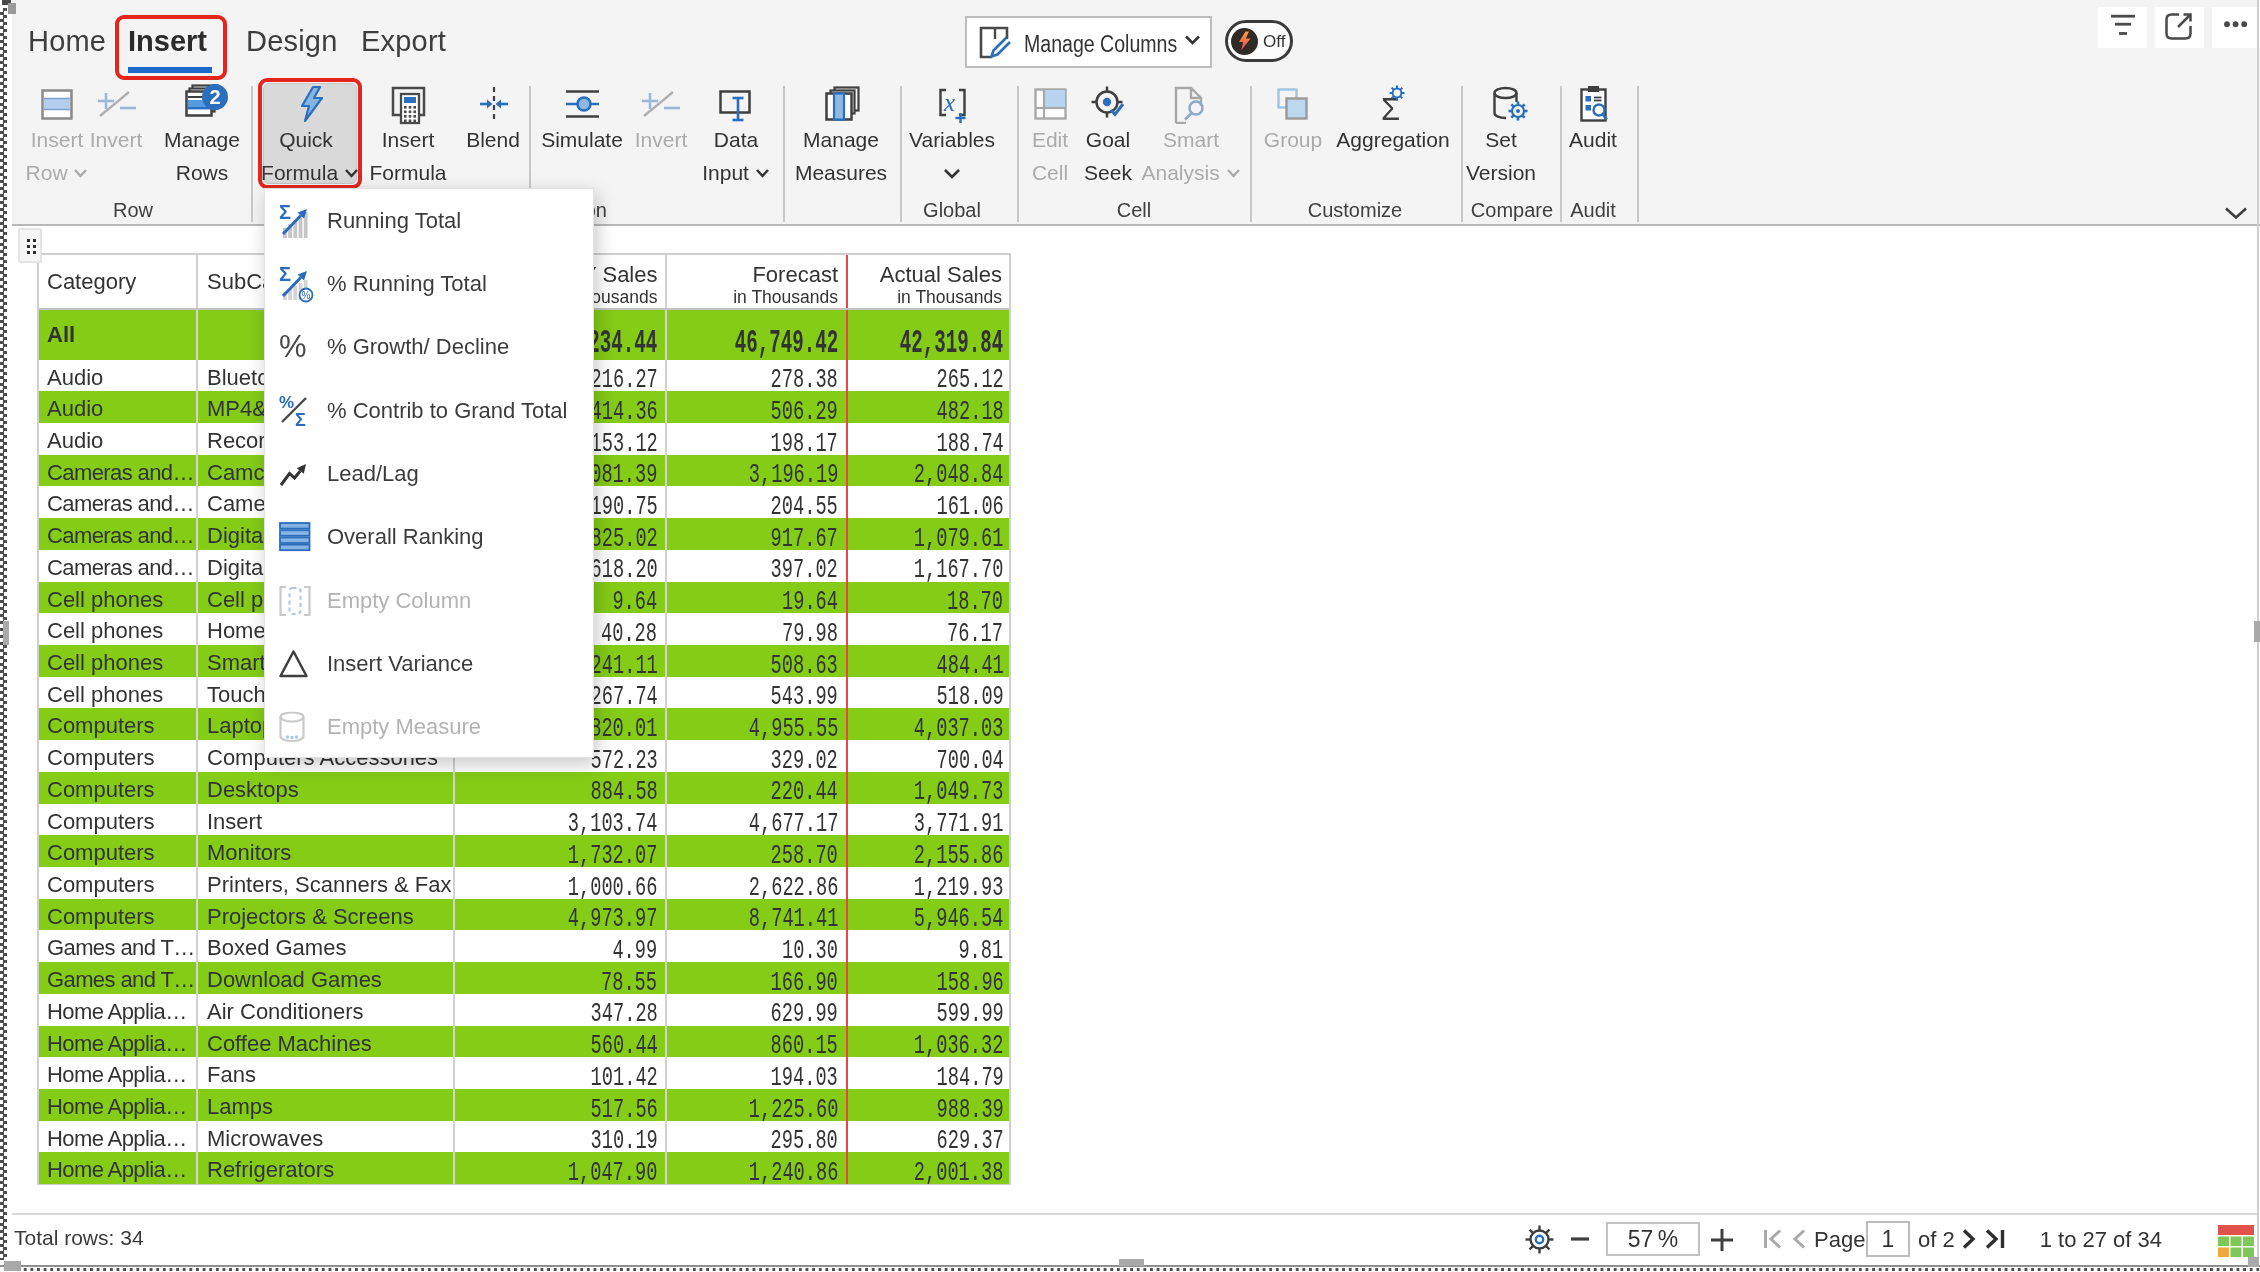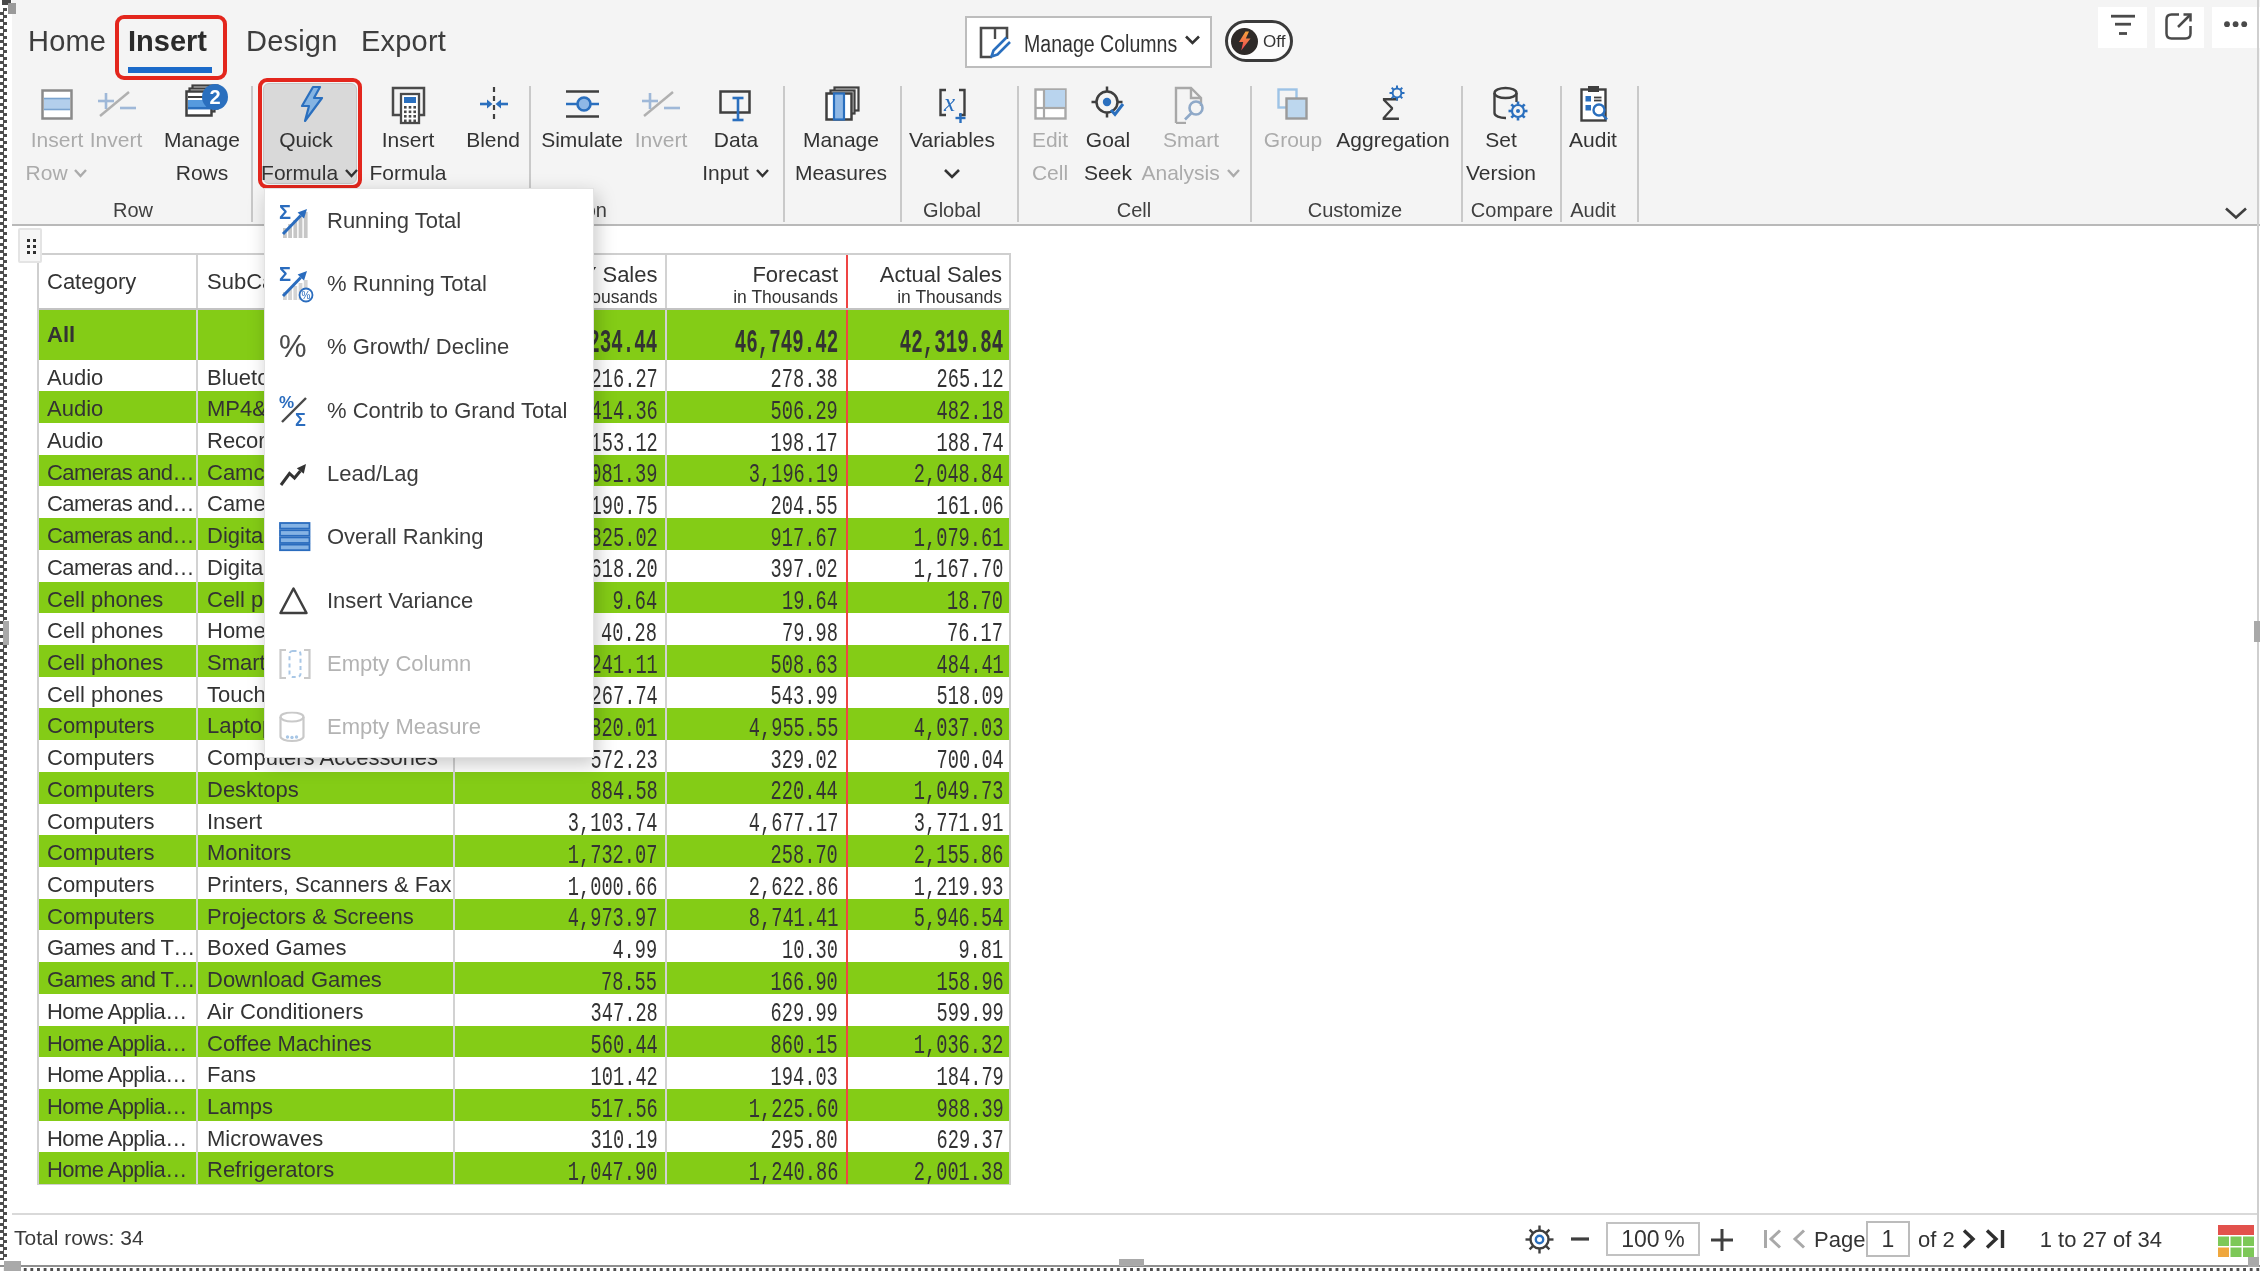--- a/index.html
+++ b/index.html
@@ -777,33 +777,33 @@
       <svg width="32" height="30">
         <g fill="#85b3e4" stroke="#2a6cbe" stroke-width="1.8">
           <rect x="1" y="1" width="29.5" height="5.6"></rect>
           <rect x="1" y="8.2" width="29.5" height="5.6"></rect>
           <rect x="1" y="15.4" width="29.5" height="5.6"></rect>
           <rect x="1" y="22.6" width="29.5" height="5.6"></rect>
         </g>
       </svg>
       <span class="mtx">Overall Ranking</span>
     </div>
-<div class="mi">
-      <svg width="32" height="30">
-        <polygon points="14.5,2.5 27.5,27 1.5,27" fill="none" stroke="#3f3f3f" stroke-width="2.5" stroke-linejoin="round"></polygon>
-      </svg>
-      <span class="mtx">Insert Variance</span>
-    </div>
 <div class="mi dis">
       <svg width="32" height="31">
         <path d="M7,1.5 H1.5 V29.5 H7" fill="none" stroke="#c9c9c9" stroke-width="2.2"></path>
         <path d="M25,1.5 H30.5 V29.5 H25" fill="none" stroke="#c9c9c9" stroke-width="2.2"></path>
         <rect x="10.5" y="2.5" width="11" height="26" rx="3" fill="none" stroke="#a9c7e6" stroke-width="2" stroke-dasharray="4,3.2"></rect>
       </svg>
       <span class="mtx">Empty Column</span>
+    </div>
+<div class="mi">
+      <svg width="32" height="30">
+        <polygon points="14.5,2.5 27.5,27 1.5,27" fill="none" stroke="#3f3f3f" stroke-width="2.5" stroke-linejoin="round"></polygon>
+      </svg>
+      <span class="mtx">Insert Variance</span>
     </div>
 <div class="mi dis">
       <svg width="28" height="31">
         <ellipse cx="13" cy="5.5" rx="11.5" ry="4.5" fill="none" stroke="#c9c9c9" stroke-width="2.2"></ellipse>
         <path d="M1.5,5.5 V25 A11.5,4.5 0 0 0 24.5,25 V5.5" fill="none" stroke="#c9c9c9" stroke-width="2.2"></path>
         <g fill="#a9c7e6">
           <circle cx="8.5" cy="25.5" r="1.7"></circle>
           <circle cx="13" cy="26" r="1.7"></circle>
           <circle cx="17.5" cy="25.5" r="1.7"></circle>
         </g>
@@ -824,21 +824,21 @@
       <line x1="5.6" y1="5.6" x2="9.1" y2="9.1"></line>
       <line x1="21.9" y1="21.9" x2="25.4" y2="25.4"></line>
       <line x1="25.4" y1="5.6" x2="21.9" y2="9.1"></line>
       <line x1="5.6" y1="25.4" x2="9.1" y2="21.9"></line>
     </g>
     <circle cx="15.5" cy="15.5" r="3.7" fill="none" stroke="#2a6fbe" stroke-width="2.4"></circle>
   </svg>
 <svg class="icon" style="left:1570px;top:1236px" width="22" height="6">
     <line x1="1" y1="3" x2="19" y2="3" stroke="#3f3f3f" stroke-width="3.2"></line>
   </svg>
-<div id="zoombox">100 %</div>
+<div id="zoombox">57 %</div>
 <svg class="icon" style="left:1709px;top:1227px" width="26" height="26">
     <line x1="2" y1="13" x2="24" y2="13" stroke="#3f3f3f" stroke-width="3"></line>
     <line x1="13" y1="2" x2="13" y2="24" stroke="#3f3f3f" stroke-width="3"></line>
   </svg>
 <svg class="icon" style="left:1763px;top:1229px" width="22" height="20">
     <line x1="2.5" y1="1" x2="2.5" y2="19" stroke="#a9a9a9" stroke-width="3"></line>
     <polyline points="17,1.5 8,10 17,18.5" fill="none" stroke="#a9a9a9" stroke-width="3"></polyline>
   </svg>
 <svg class="icon" style="left:1791px;top:1229px" width="16" height="20">
     <polyline points="13,1.5 4,10 13,18.5" fill="none" stroke="#a9a9a9" stroke-width="3"></polyline>

